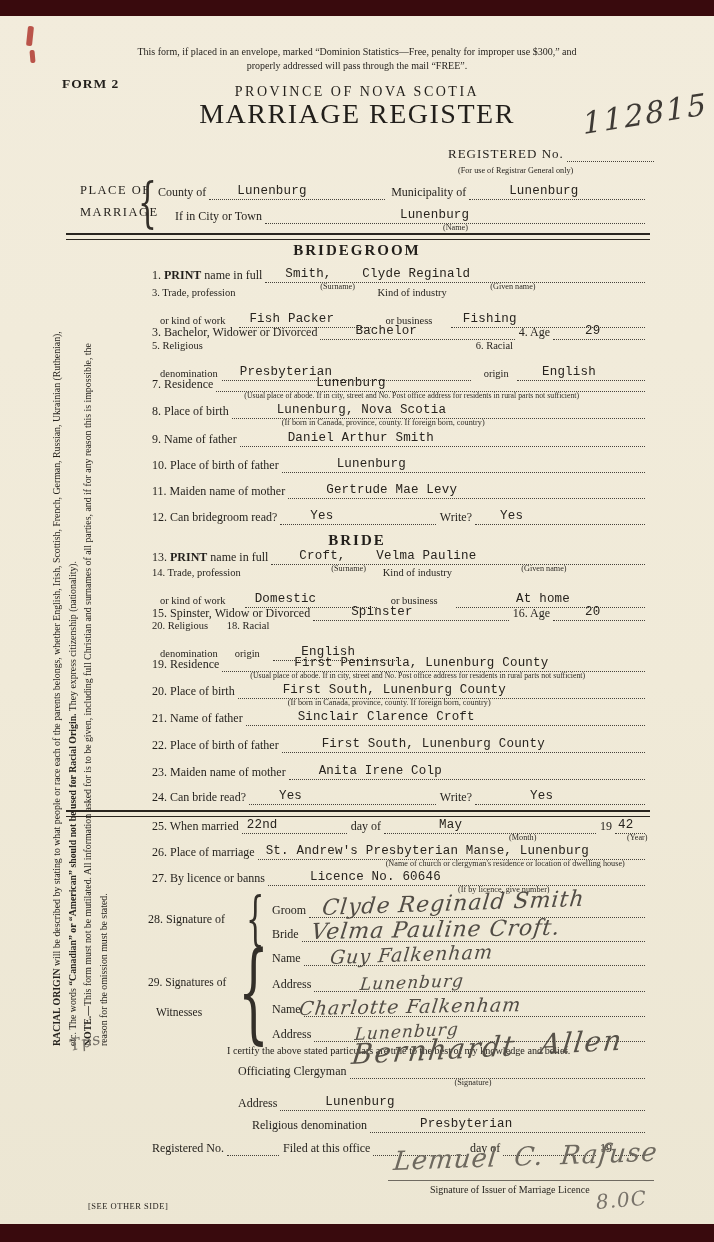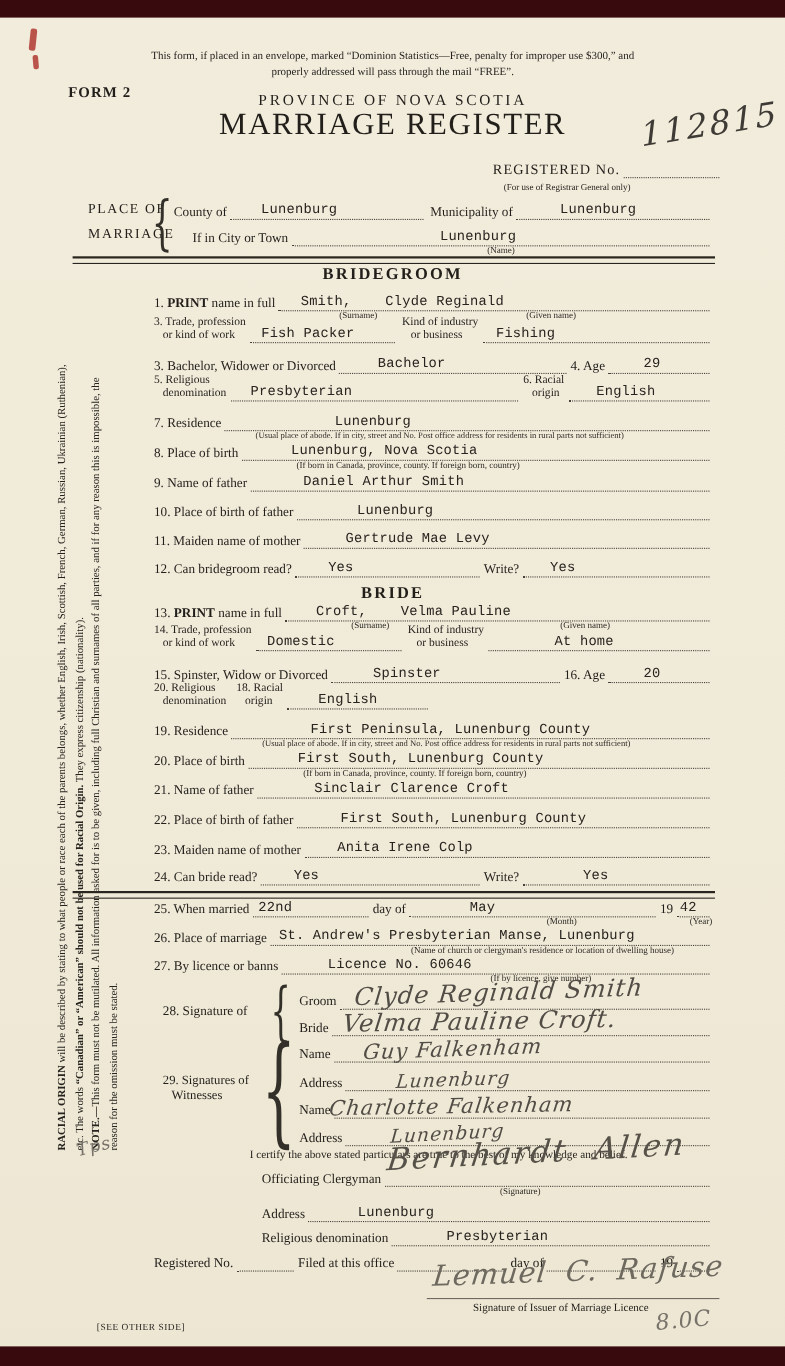--- a/index.html
+++ b/index.html
@@ -4,25 +4,25 @@
 <style>
   html,body{margin:0;padding:0;}
   body{background:#6e6e6e;font-family:"Liberation Serif","DejaVu Serif",serif;}
   .page{position:relative;width:714px;height:1242px;margin:0 auto;overflow:hidden;color:#221f1b;
         background:linear-gradient(180deg,#f2ecdc 0%,#f0ead8 55%,#ece6d3 100%);}
   .abs{position:absolute;}
   .bar{position:absolute;left:0;width:714px;background:#390a0d;}
   .redtick{position:absolute;background:#b03a30;border-radius:2px;opacity:.85;}
   .ctr{position:absolute;left:0;width:714px;text-align:center;}
   .row{position:absolute;display:flex;align-items:flex-end;}
-  .std{left:140px;right:69px;}
+  .std{left:152px;right:69px;}
   .lbl{font-size:12px;white-space:nowrap;padding-right:3px;flex:0 0 auto;}
   .l2{font-size:10.5px;line-height:1.18;white-space:nowrap;padding-right:4px;flex:0 0 auto;}
   .l2 span{display:block;}
-  .l2 .ind{padding-left:8px;}
+  .l2 .ind{padding-left:8px;margin-top:16px;}
   .fill{flex:1 1 auto;position:relative;border-bottom:1px dotted #46423b;height:15px;min-width:14px;}
   .typed{position:absolute;bottom:1px;font-family:"Liberation Mono","DejaVu Sans Mono",monospace;
          font-size:12.5px;color:#27231e;white-space:pre;letter-spacing:.2px;}
   .sub{position:absolute;top:15px;font-size:8.2px;white-space:nowrap;color:#2e2b26;}
   .subl{font-size:7.8px;}
   .hand{position:absolute;font-family:"DejaVu Serif",serif;font-style:italic;color:#514c45;
         white-space:nowrap;transform-origin:left bottom;letter-spacing:1px;}
   .pencil{color:#78736a;}
   .heading{position:absolute;left:0;width:714px;text-align:center;font-weight:bold;font-size:15px;letter-spacing:2px;}
   .rule2{position:absolute;left:66px;right:64px;border-top:2px solid #29251f;border-bottom:1px solid #29251f;height:4px;}
@@ -386,21 +386,21 @@
     </span>
   </div>
 
   <div class="row" style="top:1095px;left:238px;right:69px">
     <span class="lbl">Address</span>
     <span class="fill">
       <span class="typed" style="left:45px">Lunenburg</span>
     </span>
   </div>
 
-  <div class="row" style="top:1117px;left:238px;right:69px">
+  <div class="row" style="top:1117px;left:252px;right:69px">
     <span class="lbl">Religious denomination</span>
     <span class="fill">
       <span class="typed" style="left:50px">Presbyterian</span>
     </span>
   </div>
 
   <div class="row std" style="top:1140px">
     <span class="lbl">Registered No.</span>
     <span class="fill" style="flex:0 0 52px"></span>
     <span class="lbl" style="padding-left:4px">Filed at this office</span>

